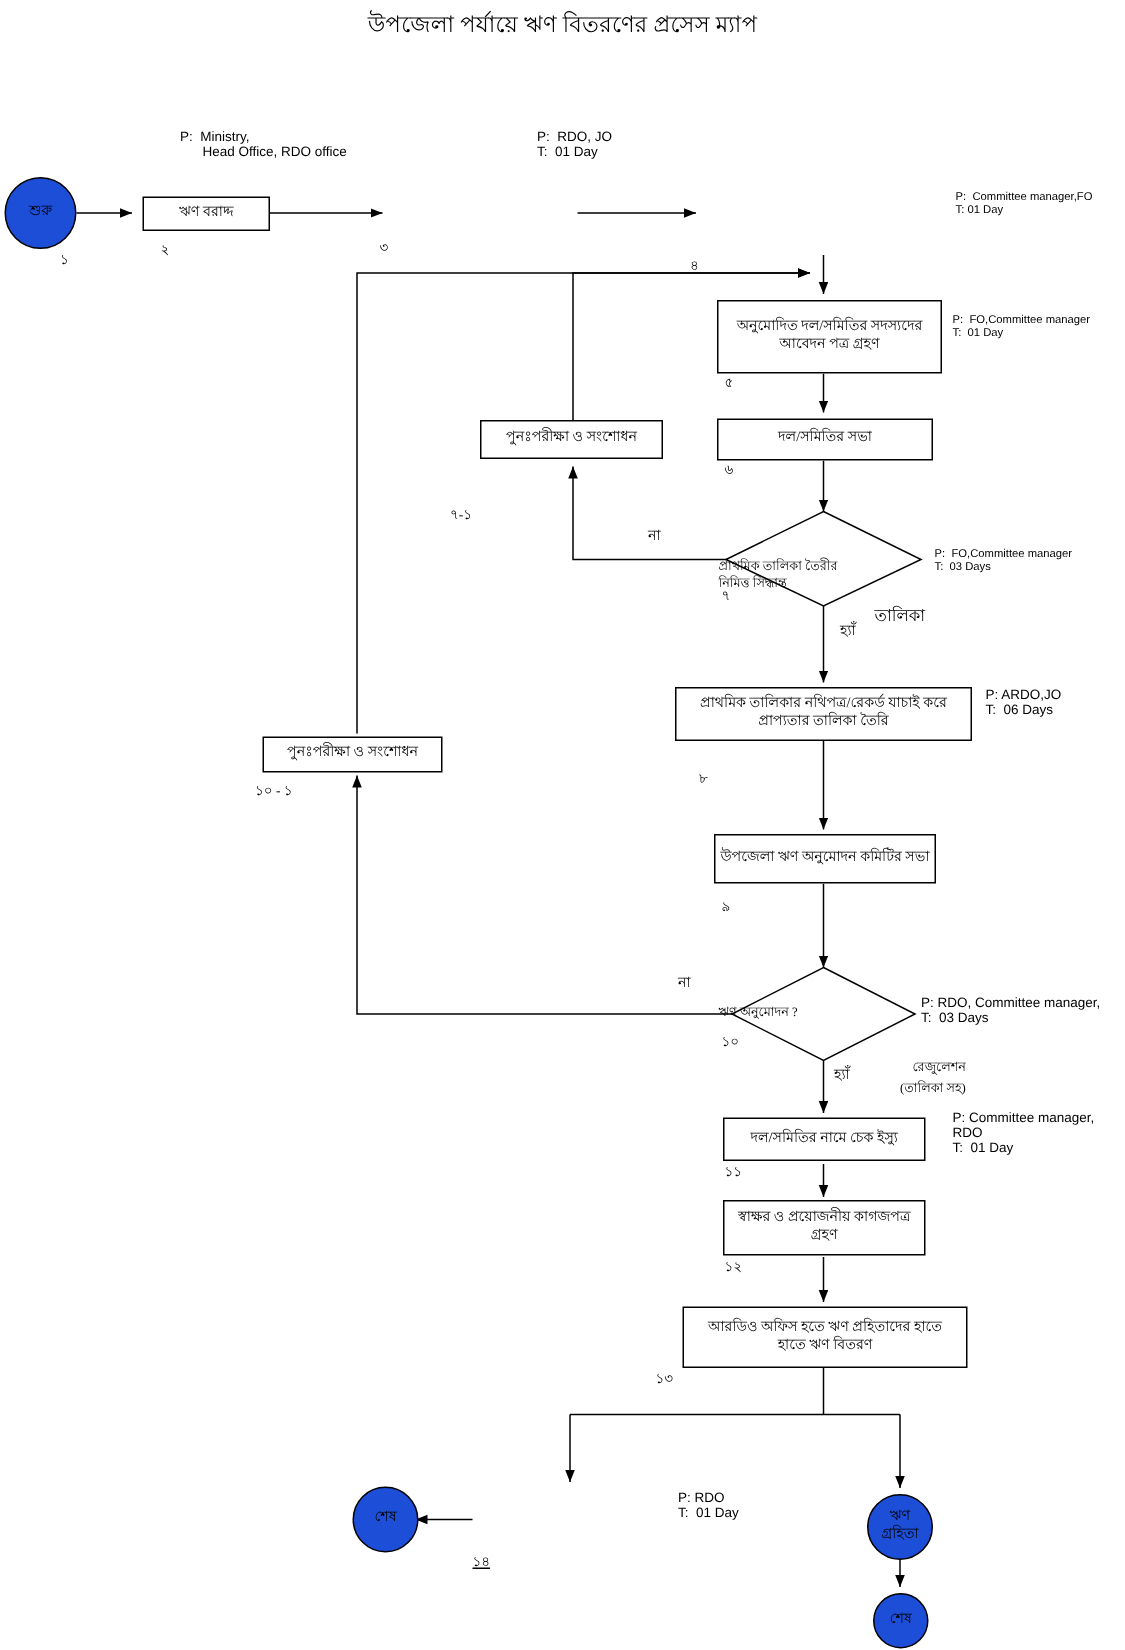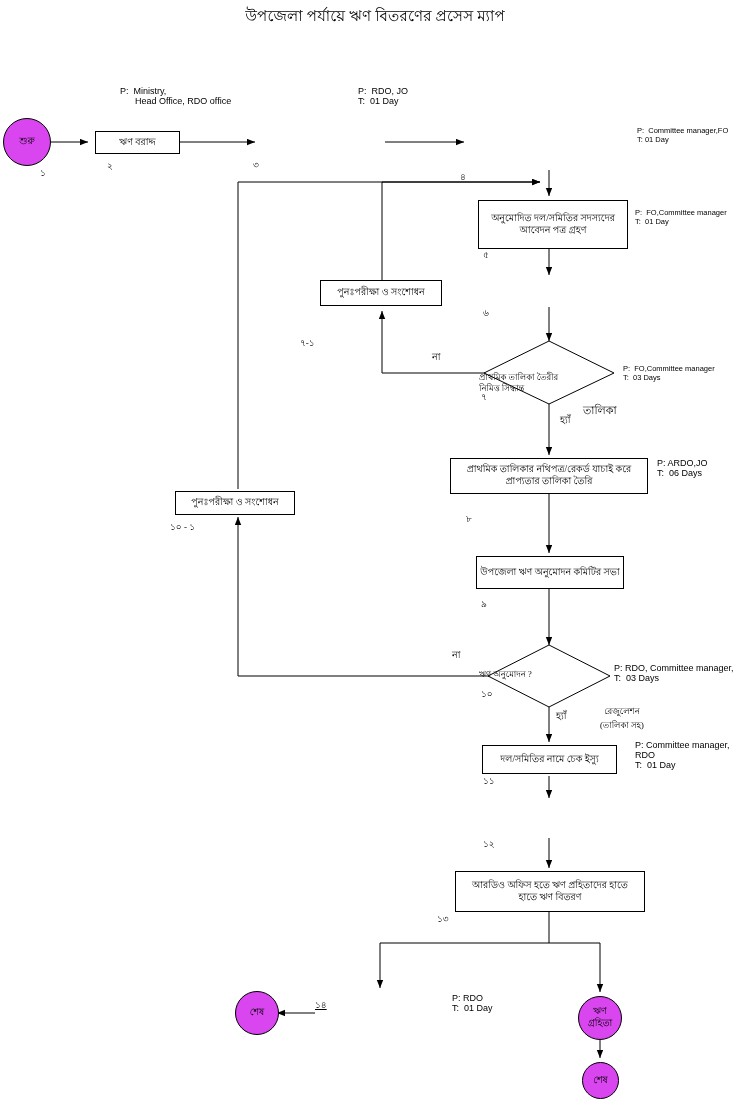--- a/index.html
+++ b/index.html
@@ -3,21 +3,21 @@
 <meta charset="utf-8">
 <style>
   html,body{margin:0;padding:0;background:#ffffff;}
   body{width:750px;height:1100px;position:relative;
        font-family:"Liberation Serif", serif;color:#000;}
   #canvas{position:absolute;left:0;top:0;width:658px;height:1100px;}
   .layer{position:absolute;left:0;top:0;width:750px;height:1100px;}
   .node{position:absolute;box-sizing:border-box;display:flex;align-items:center;
         justify-content:center;text-align:center;line-height:1.25;}
   .pbox{border:1px solid #000;background:#fff;font-size:9.5px;padding:2px 3px;}
-  .circ{border:1px solid #000;border-radius:50%;background:#d946ef;font-size:9.5px;}
+  .circ{border:1px solid #000;border-radius:50%;background:#1d4ed8;font-size:9.5px;}
   .lbl{position:absolute;font-size:9px;white-space:pre;}
   .eng{font-family:Liberation Sans, sans-serif;}
   .eng-sm{font-size:7.5px;}
   .eng-md{font-size:9px;}
   .num{position:absolute;font-size:9px;}
   .bn{font-size:9.5px;}
   #title{position:absolute;top:4px;left:0;width:750px;text-align:center;
          font-size:15px;letter-spacing:.2px;}
   .dmtext{position:absolute;font-size:8.5px;line-height:1.3;
           width:140px;}
@@ -95,20 +95,23 @@
   <div class="num" style="left:253px;top:158px;">৩</div>
 
   <div class="num" style="left:460px;top:170px;">৪</div>
 
   <div class="node pbox" style="left:478px;top:200px;width:150px;height:49px;white-space:pre-line;">
     <span>অনুমোদিত দল/সমিতির সদস্যদের
 আবেদন পত্র গ্রহণ</span>
   </div>
   <div class="num" style="left:483px;top:248px;">৫</div>
 
+  <div class="node pbox" style="left:478px;top:279px;width:144px;height:28px;">
+    <span>দল/সমিতির সভা</span>
+  </div>
   <div class="num" style="left:483px;top:306px;">৬</div>
 
   <div class="dmtext" style="left:479px;top:361px;white-space:pre-line;">
     <span>প্রাথমিক তালিকা তৈরীর
 নিমিত্ত সিদ্ধান্ত</span>
   </div>
   <div class="num" style="left:481px;top:390px;">৭</div>
 
   <div class="node pbox" style="left:320px;top:280px;width:122px;height:26px;">
     <span>পুনঃপরীক্ষা ও সংশোধন</span>
@@ -134,29 +137,33 @@
   <div class="node pbox" style="left:175px;top:491px;width:120px;height:24px;">
     <span>পুনঃপরীক্ষা ও সংশোধন</span>
   </div>
   <div class="num" style="left:170px;top:520px;">১০ - ১</div>
 
   <div class="node pbox" style="left:482px;top:745px;width:135px;height:29px;">
     <span>দল/সমিতির নামে চেক ইস্যু</span>
   </div>
   <div class="num" style="left:483px;top:774px;">১১</div>
 
+  <div class="node pbox" style="left:482px;top:800px;width:135px;height:37px;white-space:pre-line;">
+    <span>স্বাক্ষর ও প্রয়োজনীয় কাগজপত্র
+গ্রহণ</span>
+  </div>
   <div class="num" style="left:483px;top:837px;">১২</div>
 
   <div class="node pbox" style="left:455px;top:871px;width:190px;height:41px;white-space:pre-line;">
     <span>আরডিও অফিস হতে ঋণ  প্রহিতাদের হাতে
 হাতে ঋণ  বিতরণ</span>
   </div>
   <div class="num" style="left:437px;top:912px;">১৩</div>
 
-  <div class="num" style="left:315px;top:998px;text-decoration:underline;">১৪</div>
+  <div class="num" style="left:315px;top:1034px;text-decoration:underline;">১৪</div>
 
   <div class="node circ" style="left:235px;top:991px;width:44px;height:44px;">
     <span class="bn">শেষ</span>
   </div>
 
   <div class="node circ" style="left:578px;top:996px;width:44px;height:44px;white-space:pre-line;">
     <span class="bn">ঋণ
 গ্রহিতা</span>
   </div>
 
@@ -191,16 +198,16 @@
 
   <div class="lbl eng eng-md" style="left:452px;top:993px;">P: RDO
 T:  01 Day</div>
 
   <div class="lbl bn" style="left:432px;top:350px;">না</div>
   <div class="lbl bn" style="left:560px;top:413px;">হ্যাঁ</div>
   <div class="lbl bn" style="left:583px;top:402px;font-size:11px;">তালিকা</div>
 
   <div class="lbl bn" style="left:452px;top:648px;">না</div>
   <div class="lbl bn" style="left:556px;top:709px;">হ্যাঁ</div>
-  <div class="lbl bn" style="left:600px;top:705px;font-size:8.5px;white-space:pre-line;text-align:center;">রেজুলেশন
+  <div class="lbl bn" style="left:600px;top:705px;font-size:8.5px;white-space:pre-line;text-align:right;">রেজুলেশন
 (তালিকা সহ)</div>
 
 </div>
 
 </body></html>

